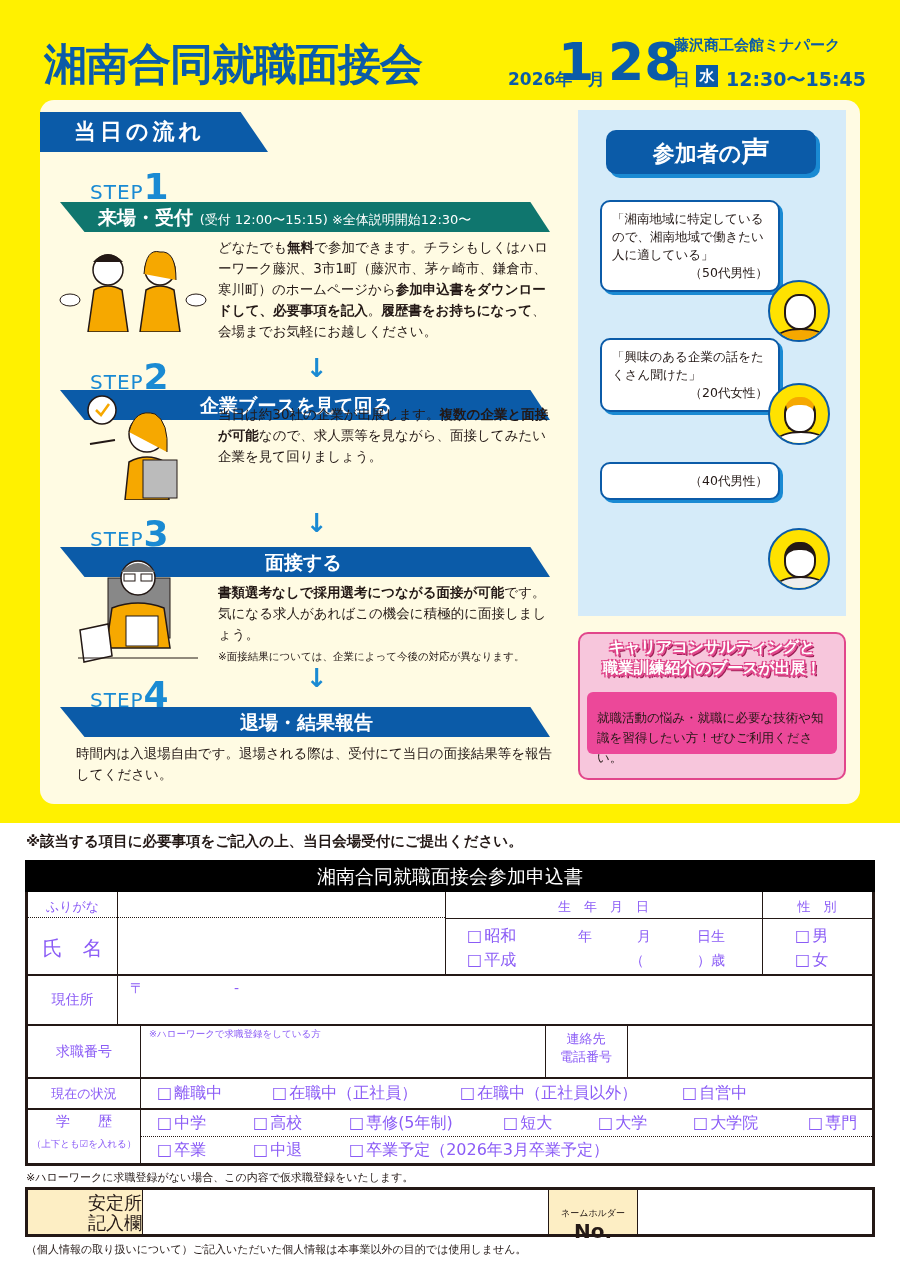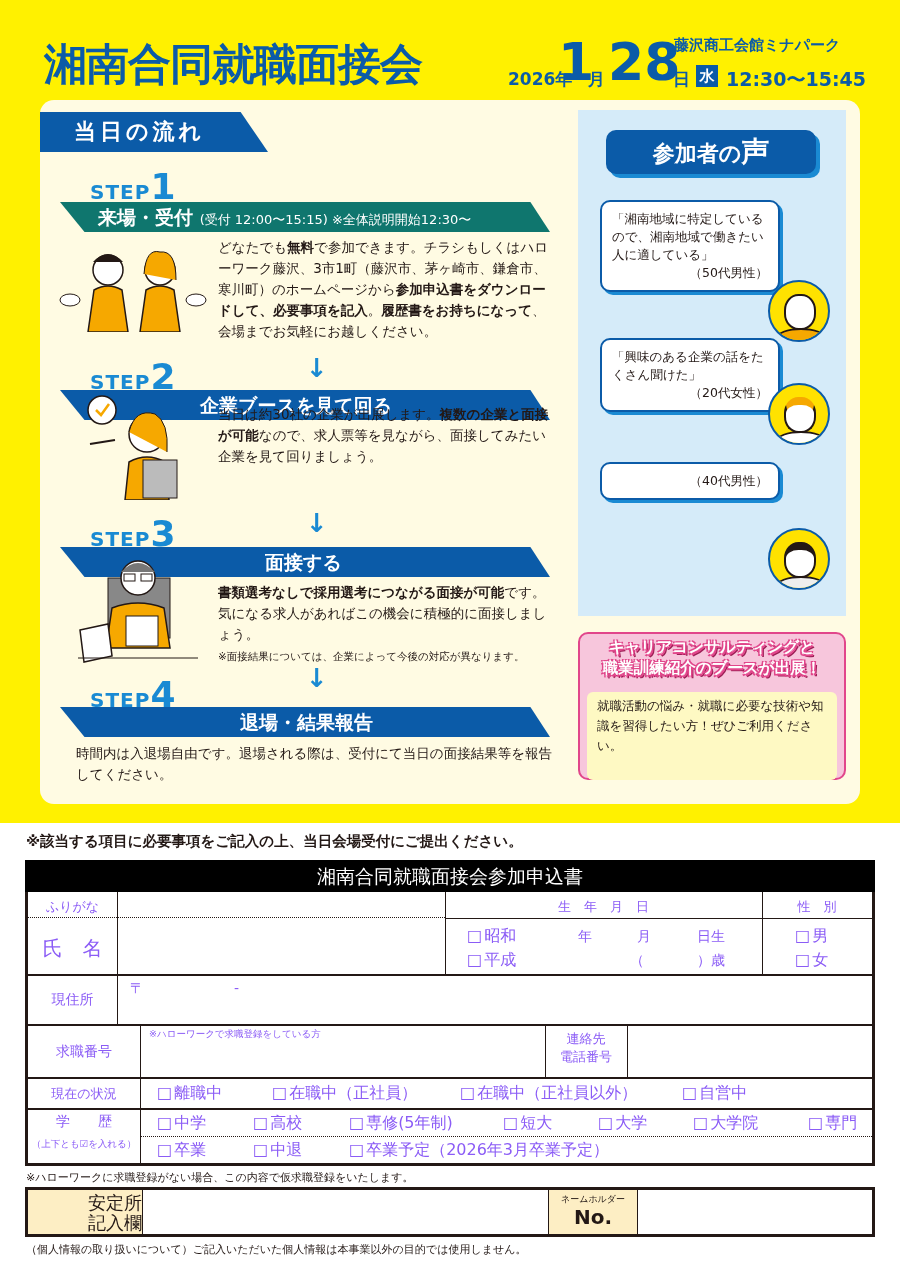--- a/index.html
+++ b/index.html
@@ -10,53 +10,53 @@
 .date .yr{position:absolute;left:0;top:28px;font-size:17px;white-space:nowrap}
 .date .mo{position:absolute;left:50px;top:-8px;font-size:52px;line-height:60px}
 .date .mo-l{position:absolute;left:80px;top:28px;font-size:17px}
 .date .day{position:absolute;left:100px;top:-8px;font-size:52px;line-height:60px}
 .date .day-l{position:absolute;left:165px;top:28px;font-size:17px}
 .date .wd{position:absolute;left:188px;top:25px;width:22px;height:22px;background:#0b5ba8;color:#fff;font-size:15px;text-align:center;line-height:22px}
 .date .time{position:absolute;left:218px;top:27px;font-size:19px;white-space:nowrap}
 .date .venue{position:absolute;left:166px;top:-4px;font-size:15px;white-space:nowrap}
 .panel{position:absolute;left:40px;top:100px;width:820px;height:704px;background:#fffbe3;border-radius:14px}
 .flow-tag{position:absolute;left:40px;top:112px;width:228px;height:40px;background:#0b5ba8;clip-path:polygon(0 0,88% 0,100% 100%,0 100%);color:#fff;font-weight:bold;font-size:22px;line-height:40px;padding-left:34px;letter-spacing:4px}
-.step-lbl{position:absolute;color:#1a8ad3;font-weight:700;font-size:20px;letter-spacing:1px}
+.step-lbl{position:absolute;color:#1a8ad3;font-weight:400;font-size:20px;letter-spacing:1px}
 .step-lbl b{font-size:36px;line-height:30px}
 .bar{position:absolute;left:60px;width:490px;height:30px;clip-path:polygon(0 0,96% 0,100% 100%,5% 100%);color:#fff;font-weight:bold;font-size:19px;line-height:30px}
 .bar.light{background:#0f766e}
 .bar.dark{background:#0b5ba8}
 .bar small{font-size:13px;font-weight:normal}
 .txt{position:absolute;font-size:13.5px;line-height:21px;color:#231815}
 .txt b{font-weight:bold}
 .note{font-size:10.5px}
 .arrow{position:absolute;left:306px;width:16px;color:#1a8ad3;font-size:26px;font-weight:bold;line-height:26px}
 .illus{position:absolute;border-radius:6px}
 .voice{position:absolute;left:578px;top:110px;width:268px;height:506px;background:#d5ebf9}
 .voice-title{position:absolute;left:606px;top:130px;width:210px;height:44px;background:#0b5ba8;border-radius:10px;color:#fff;font-weight:bold;font-size:22px;text-align:center;line-height:44px;box-shadow:4px 4px 0 #1a8ad3}
 .voice-title b{font-size:28px}
 .bubble{position:absolute;left:600px;width:180px;background:#fff;border:2px solid #0b5ba8;border-radius:10px;box-shadow:3px 3px 0 #1a8ad3;padding:8px 10px;font-size:12.5px;line-height:18px}
 .bubble .who{display:block;text-align:right}
 .face{position:absolute;width:62px;height:62px;border-radius:50%;background:#ffe200;border:2px solid #0b5ba8;overflow:hidden}
 .face .head{position:absolute;left:14px;top:12px;width:32px;height:36px;background:#fff;border:2px solid #231815;border-radius:45%}
 .face .body{position:absolute;left:6px;top:46px;width:50px;height:20px;border:2px solid #231815;border-radius:50% 50% 0 0;background:#f6a800}
 .career{position:absolute;left:578px;top:632px;width:268px;height:148px;background:#f7c6dc;border:2px solid #e1468b;border-radius:10px}
 .career-title{position:absolute;left:0;top:3px;width:100%;text-align:center;color:#fff;font-weight:bold;font-size:15.5px;line-height:21px;text-shadow:-1.5px -1.5px 0 #e1468b,1.5px -1.5px 0 #e1468b,-1.5px 1.5px 0 #e1468b,1.5px 1.5px 0 #e1468b,2.5px 2.5px 0 #9c1f55}
-.career-body{position:absolute;left:7px;top:58px;width:250px;height:88px;background:#fef9c3;border-radius:6px;padding:4px 10px;font-size:12.5px;line-height:20px}
+.career-body{position:absolute;left:7px;top:58px;width:250px;height:62px;background:#ec4899;border-radius:6px;padding:16px 10px;font-size:12.5px;line-height:20px}
 .inst{position:absolute;left:26px;top:832px;font-size:14.5px;font-weight:bold;color:#231815}
 .form-wrap{position:absolute;left:25px;top:860px;width:850px;height:306px;border:3px solid #231815}
 .fhead{position:absolute;left:25px;top:860px;width:850px;height:32px;background:#000;color:#fff;font-size:19px;text-align:center;line-height:32px}
 .cell{position:absolute;border-color:#231815;border-style:solid;border-width:0;font-size:14px;color:#8b5cf6}
 .lbl{text-align:center}
 .chk::before{content:"□";margin-right:2px}
 .foot-note{position:absolute;left:26px;font-size:11px;color:#231815}
 .office{position:absolute;left:25px;top:1187px;width:850px;height:50px;border:3px solid #231815}
 .office .l1{position:absolute;left:0;top:0;width:115px;height:44px;background:#fdeec4;border-right:1px solid #231815;text-align:right;font-size:18px;line-height:20px;padding-top:3px}
 .office .l2{position:absolute;left:520px;top:0;width:90px;height:44px;background:#fdeec4;border-left:1px solid #231815;border-right:1px solid #231815;text-align:center}
-.office .l2 .s{font-size:9px;display:block;margin-top:3px}
+.office .l2 .s{font-size:9px;display:block;margin-top:17px}
 .office .l2 .n{font-size:20px;font-weight:bold;display:block;line-height:22px}
 </style>
 </head>
 <body>
 
 <div class="top"></div>
 
 <div class="title">湘南合同就職面接会</div>
 <div class="date">
   <span class="venue">藤沢商工会館ミナパーク</span>

